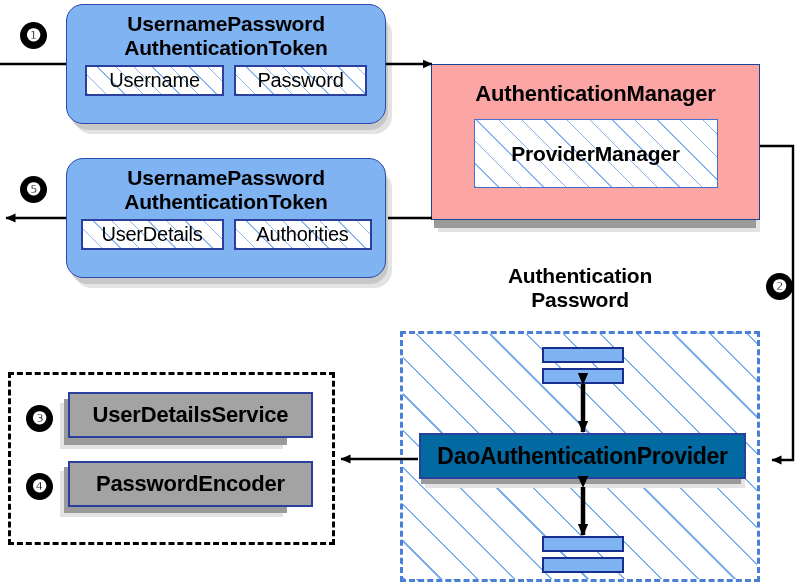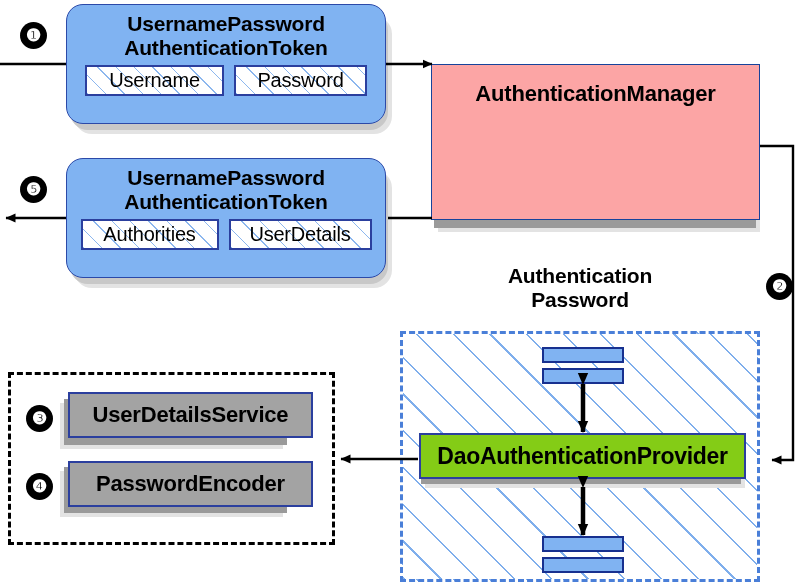--- a/index.html
+++ b/index.html
@@ -118,21 +118,21 @@
   }
   .prov-bar{
     background:#80b3f2;
     border:2px solid #17308f;
     box-sizing:border-box;
     z-index:6;
   }
   .dao-shadow{background:#9a9a9a;z-index:5;}
   .dao-shadow2{background:#e3e3e3;z-index:4;}
   .dao{
-    background:#84cc16;
+    background:#0369a1;
     border:2px solid #2b3f9e;
     box-sizing:border-box;
     z-index:7;
     display:flex;align-items:center;justify-content:center;
     font-size:23px;font-weight:bold;color:#000;
     letter-spacing:-0.3px;
   }
 
   
   .svc-region{
@@ -211,29 +211,30 @@
   <div class="abs badge" style="left:20px;top:176px;">❺</div>
 
   <div class="abs token-shadow2" style="left:74px;top:170px;width:318px;height:118px;"></div>
   <div class="abs token-shadow" style="left:70px;top:166px;width:318px;height:118px;"></div>
   <div class="abs token" style="left:66px;top:158px;width:320px;height:120px;">
     <div class="token-title">
       <span>UsernamePassword</span><br>
       <span>AuthenticationToken</span>
     </div>
     <div class="token-fields">
+      <div class="field" style="width:143px;">UserDetails</div>
       <div class="field" style="width:138px;">Authorities</div>
-      <div class="field" style="width:143px;">UserDetails</div>
     </div>
   </div>
 
   <div class="abs mgr-shadow2" style="left:438px;top:74px;width:322px;height:158px;"></div>
   <div class="abs mgr-shadow" style="left:434px;top:70px;width:322px;height:158px;"></div>
   <div class="abs mgr" style="left:431px;top:64px;width:329px;height:156px;">
     <div class="mgr-title">AuthenticationManager</div>
+    <div class="mgr-inner">ProviderManager</div>
   </div>
 
   <div class="abs providers-label" style="left:455px;top:264px;width:250px;">
     <span>Authentication</span><br>
     <span>Password</span>
   </div>
 
   <div class="abs badge" style="left:766px;top:273px;">❷</div>
 
   <div class="abs providers-region" style="left:400px;top:331px;width:360px;height:251px;"></div>

